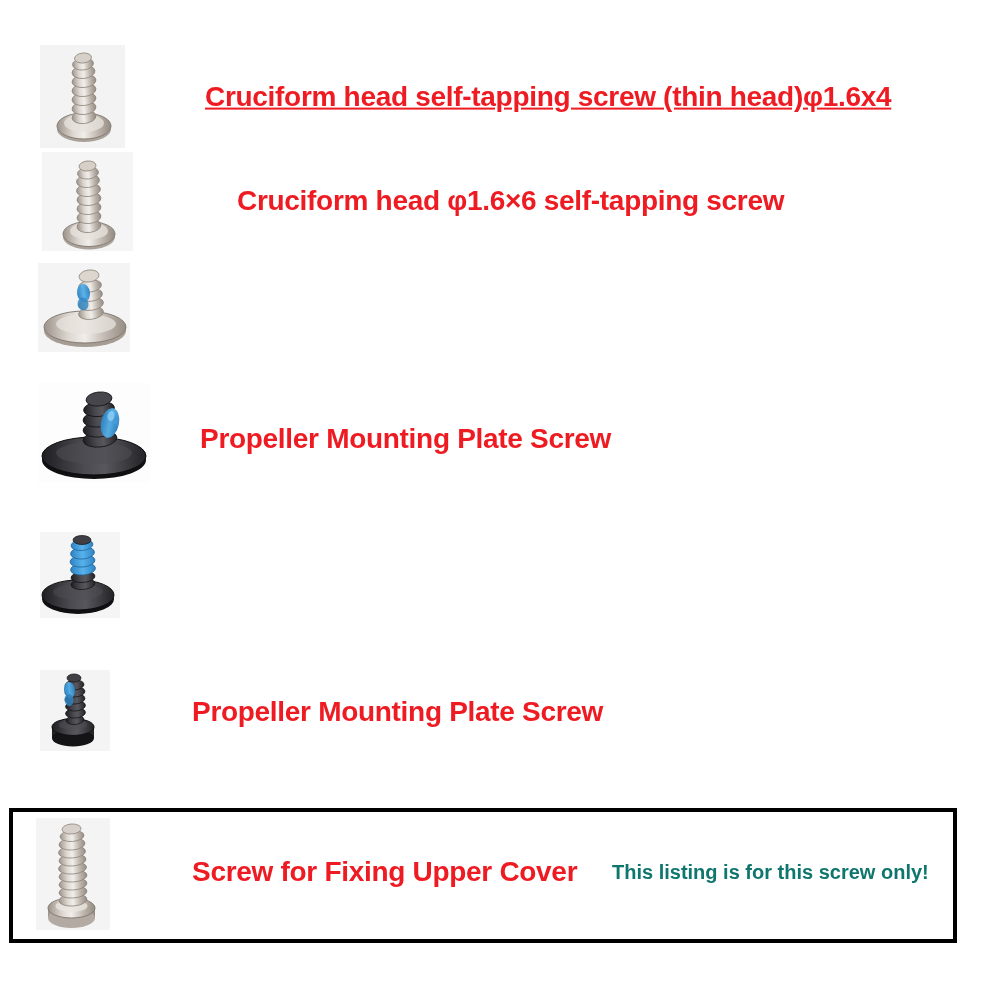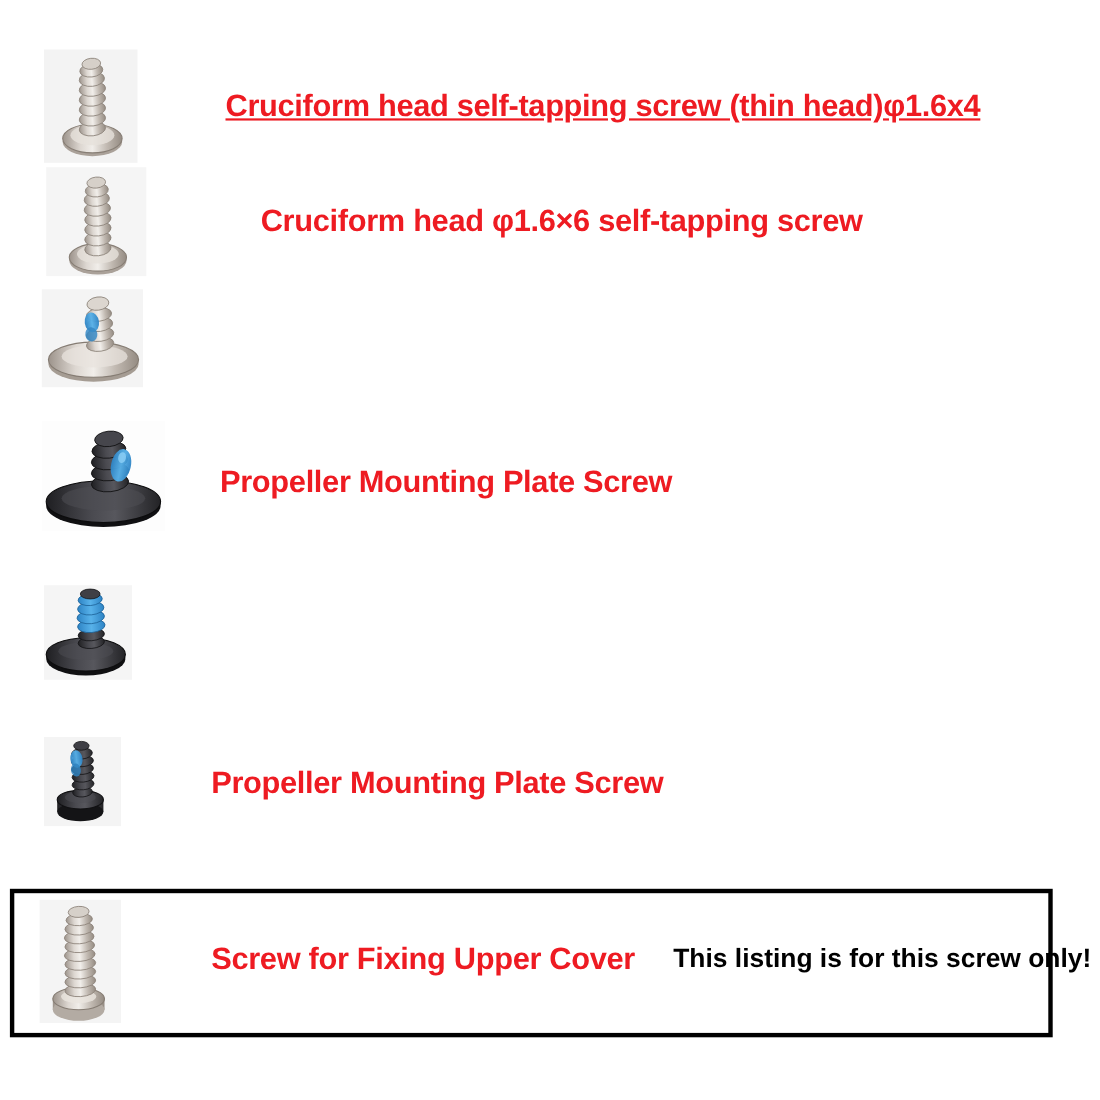--- a/index.html
+++ b/index.html
@@ -7,21 +7,21 @@
   .canvas{position:relative;width:1000px;height:1000px;background:#ffffff;overflow:hidden;}
   .photo{position:absolute;display:block;}
   .photo svg{width:100%;height:100%;display:block;}
   .label{
     position:absolute;transform:translateY(-50%);
     font-weight:bold;font-size:28px;line-height:1.1;
     color:#ee1b22;letter-spacing:-0.3px;white-space:nowrap;
   }
   .note{
     position:absolute;transform:translateY(-50%);
-    font-weight:bold;font-size:24px;color:#000000;white-space:nowrap;
+    font-weight:bold;font-size:20px;color:#0f766e;white-space:nowrap;
   }
   .highlight-box{
     position:absolute;left:9px;top:808px;width:948px;height:135px;
     border:4px solid #000000;box-sizing:border-box;background:#ffffff;text-align:center;
   }
 </style>
 </head>
 <body>
 
 <div class="canvas">

